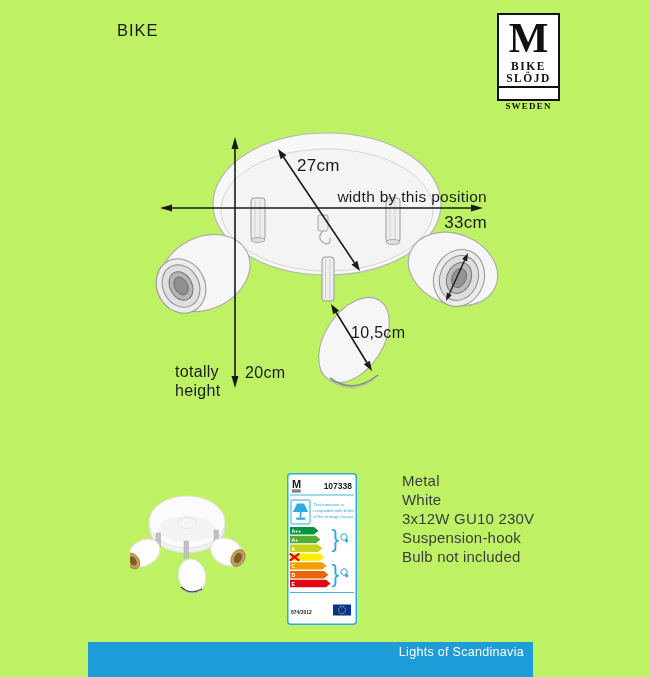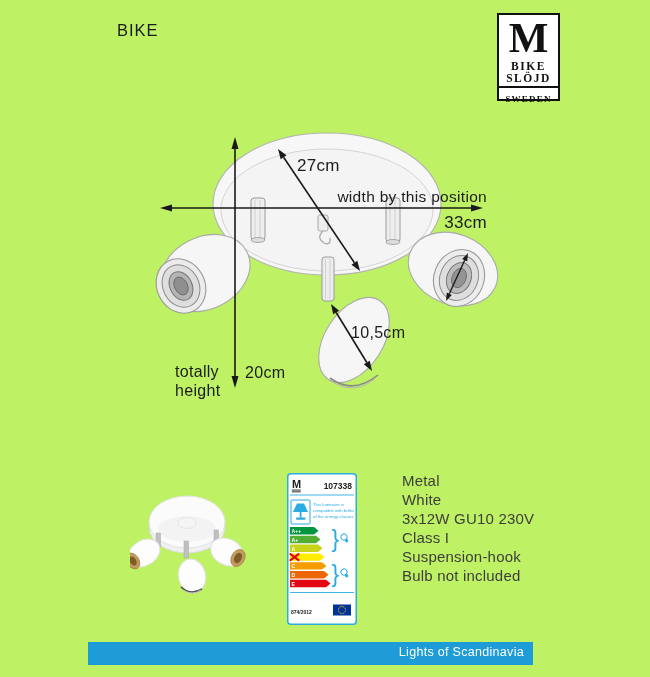--- a/index.html
+++ b/index.html
@@ -12,33 +12,33 @@
   
   #brand-logo{
     position:absolute;left:497px;top:13px;width:59px;height:84px;border:2px solid #111;
     background:#fff;text-align:center;font-family:"Liberation Serif",serif;color:#111;
     display:flex;flex-direction:column;justify-content:flex-start;
   }
   #brand-logo .mono{font-size:42px;font-weight:bold;line-height:44px;margin-top:1px;}
   #brand-logo .l1,#brand-logo .l2{font-size:11.5px;font-weight:bold;letter-spacing:1.5px;line-height:12px;}
   #brand-logo .l3{
     margin-top:2px;border-top:2px solid #111;font-size:9px;font-weight:bold;
-    letter-spacing:1.2px;padding-top:6px;line-height:11px;
+    letter-spacing:1.2px;padding-top:13px;line-height:11px;
   }
   
   #diagram{position:absolute;left:85px;top:105px;}
   #diagram text{font-family:"Liberation Sans",sans-serif;fill:#1c1c1c;letter-spacing:0.3px;}
   
   #product-photo{position:absolute;left:130px;top:473px;}
   #energy-label{position:absolute;left:287px;top:473px;}
   #energy-label text{font-family:"Liberation Sans",sans-serif;}
   #specs{position:absolute;left:402px;top:471px;font-size:15px;line-height:19px;color:#3d3d3d;letter-spacing:0.2px;}
   
   #footer-bar{
-    position:absolute;left:88px;top:642px;width:445px;height:23px;background:#1e9cd8;
+    position:absolute;left:88px;top:642px;width:445px;height:35px;background:#1e9cd8;
     color:#fff;font-size:12.5px;line-height:21px;text-align:right;padding-right:9px;
     box-sizing:border-box;letter-spacing:0.3px;
   }
 </style>
 </head>
 <body>
 
 <div id="sheet">
 
   <div id="product-title">BIKE</div>
@@ -237,21 +237,20 @@
         <circle cx="55" cy="133.4" r="0.55" fill="#ffcc00"></circle>
       <circle cx="56.8" cy="133.88" r="0.55" fill="#ffcc00"></circle>
         <circle cx="58.12" cy="135.2" r="0.55" fill="#ffcc00"></circle>
     </g>
   </svg>
 
   <div id="specs">
     <div>Metal</div>
     <div>White</div>
     <div>3x12W GU10 230V</div>
-    <div>Class I</div>
     <div>Suspension-hook</div>
     <div>Bulb not included</div>
   </div>
 
   <div id="footer-bar">
     <span>Lights of Scandinavia</span>
   </div>
 
 </div>
 

